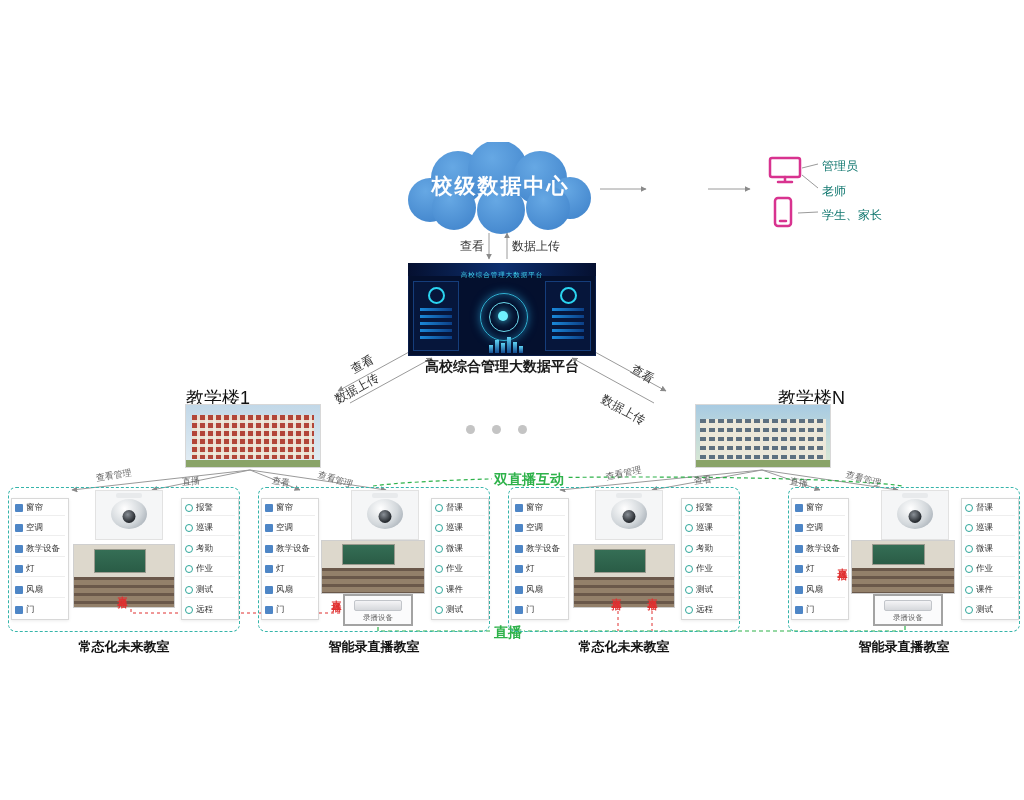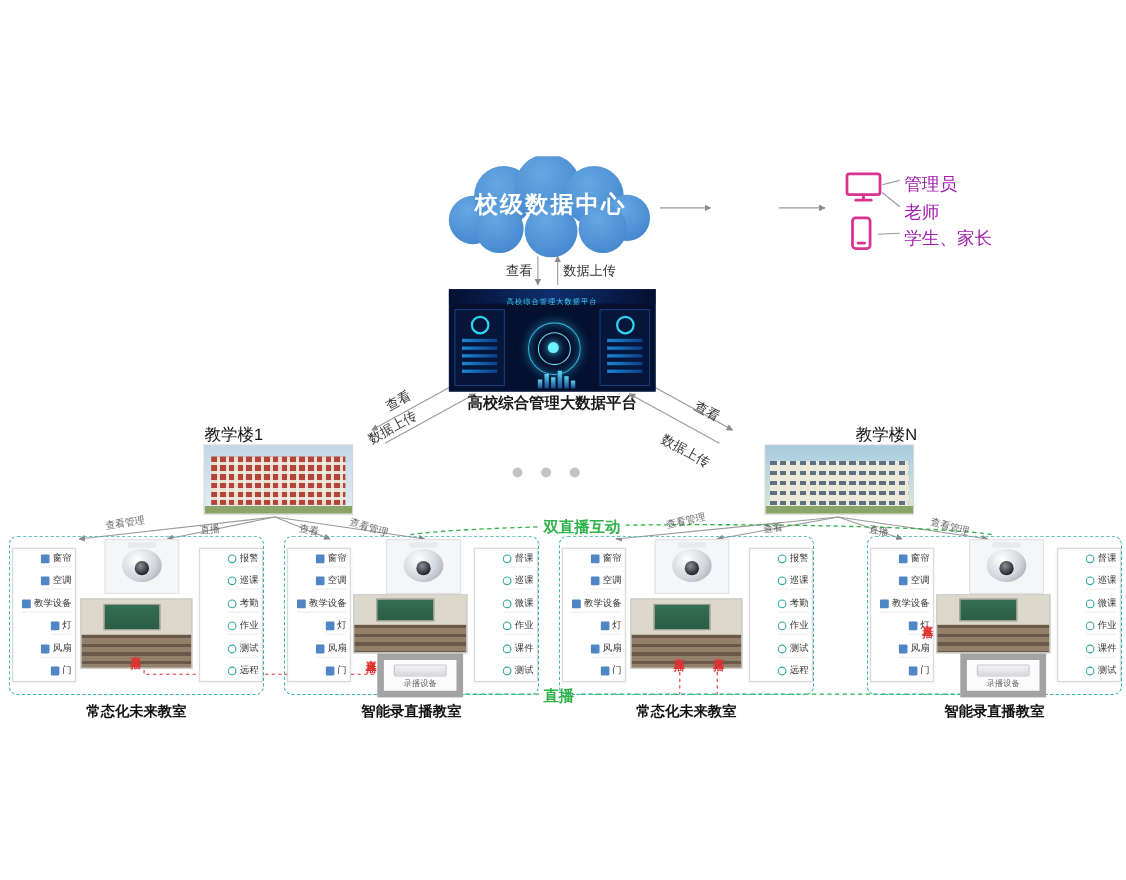--- a/index.html
+++ b/index.html
@@ -14,21 +14,21 @@
   .cloud svg{position:absolute;inset:0;}
   .cloud-text{position:absolute;inset:0;display:flex;align-items:center;justify-content:center;
     color:#fff;font-size:21px;font-weight:700;letter-spacing:2px;padding-bottom:4px;}
 
   
   .internet{position:absolute;left:645px;top:168px;width:62px;text-align:center;}
   .internet-label{display:block;margin-top:2px;font-size:10px;font-weight:600;color:#163f6b;letter-spacing:1.5px;}
 
   
   .icon-abs{position:absolute;}
-  .user-label{position:absolute;left:822px;font-size:16px;color:#a21caf;white-space:nowrap;}
+  .user-label{position:absolute;left:822px;font-size:12px;color:#0f766e;white-space:nowrap;}
 
   
   .lbl{position:absolute;font-size:12px;color:#333;white-space:nowrap;}
   .diag{position:absolute;font-size:12px;color:#333;white-space:nowrap;transform-origin:left center;}
   .fan{position:absolute;font-size:9px;color:#666;white-space:nowrap;transform-origin:left center;}
   .green-lbl{position:absolute;font-size:14px;font-weight:600;color:#2eb24a;background:#fff;padding:0 2px;white-space:nowrap;}
   .live-red{position:absolute;writing-mode:vertical-rl;text-orientation:upright;color:#e03030;
     font-size:10px;font-weight:700;letter-spacing:2px;line-height:1;}
 
   
@@ -55,30 +55,30 @@
   #b1 .block{position:absolute;left:6px;right:6px;top:10px;bottom:8px;
     background-image:
       repeating-linear-gradient(to right, rgba(240,236,224,0) 0 5px, rgba(240,236,224,.9) 5px 8px),
       repeating-linear-gradient(to bottom, #b24538 0 5px, #e8e0d0 5px 8px);}
   #b1 .ground,#bN .ground{position:absolute;left:0;right:0;bottom:0;height:7px;background:#8aa468;}
   #bN{left:696px;top:405px;background:linear-gradient(#a8cbe2,#dcead2);}
   #bN .block{position:absolute;left:4px;right:4px;top:14px;bottom:7px;
     background-image:
       repeating-linear-gradient(to right, rgba(236,232,218,0) 0 6px, #ece8da 6px 9px),
       repeating-linear-gradient(to bottom, #5d7080 0 4px, #ece8da 4px 9px);}
-  .bldg-caption{position:absolute;font-size:15px;color:#111;white-space:nowrap;}
+  .bldg-caption{position:absolute;font-size:18px;color:#111;white-space:nowrap;}
   .dot{position:absolute;top:425px;width:9px;height:9px;border-radius:50%;background:#c4c4c4;}
 
   
   .group{position:absolute;top:487px;width:230px;height:143px;border:1.5px dashed #35b5aa;border-radius:8px;}
   .panel{position:absolute;background:#fff;border:1px solid #d8d8d8;box-shadow:0 1px 3px rgba(0,0,0,.08);}
   .left-panel{left:2px;top:10px;width:56px;height:120px;}
   .right-panel{left:172px;top:10px;width:56px;height:120px;}
   .panel ul{list-style:none;margin:0;padding:2px 3px;height:100%;box-sizing:border-box;
-    display:flex;flex-direction:column;justify-content:space-between;align-items:flex-end;}
+    display:flex;flex-direction:column;justify-content:space-between;}
   .panel li{display:flex;align-items:center;gap:3px;font-size:8.5px;color:#333;
     border-bottom:1px solid #eee;padding:1px 0;white-space:nowrap;overflow:hidden;}
   .panel li:last-child{border-bottom:none;}
   .dev-list .mini-icon{width:8px;height:8px;background:#4e86c6;border-radius:1px;flex:none;}
   .func-list .mini-icon{width:8px;height:8px;border:1px solid #2fa79b;border-radius:50%;flex:none;box-sizing:border-box;}
 
   .camera{position:absolute;left:86px;top:2px;width:66px;height:48px;background:#f5f6f7;border:1px solid #e2e2e2;overflow:hidden;}
   .g-rec .camera{left:92px;}
   .camera .mount{position:absolute;top:2px;left:50%;transform:translateX(-50%);width:26px;height:5px;background:#e8eaec;border-radius:2px;}
   .camera .dome{position:absolute;top:8px;left:50%;transform:translateX(-50%);width:36px;height:30px;border-radius:50%;
@@ -88,21 +88,21 @@
 
   .photo{position:absolute;background:#cfc8ba;border:1px solid #cfcfcf;overflow:hidden;}
   .g-normal .photo{left:64px;top:56px;width:100px;height:62px;}
   .g-rec .photo{left:62px;top:52px;width:102px;height:52px;}
   .photo .wall{position:absolute;left:0;right:0;top:0;height:52%;background:#ddd8cc;}
   .photo .board{position:absolute;left:20%;width:50%;top:6%;height:36%;
     background:linear-gradient(#356e55,#2a5c46);border:1px solid #9a9a8e;}
   .photo .floor{position:absolute;left:0;right:0;bottom:0;height:48%;
     background:repeating-linear-gradient(to bottom, #6a584a 0 3px, #93806a 3px 8px);}
 
-  .recorder{position:absolute;left:84px;top:106px;width:66px;height:28px;background:#fbfbfc;border:6px solid #a3a3a3;}
+  .recorder{position:absolute;left:84px;top:106px;width:66px;height:28px;background:#fbfbfc;border:2px solid #a3a3a3;}
   .rec-body{width:46px;height:9px;margin:4px auto 2px;background:linear-gradient(#f4f4f6,#d6d8dc);
     border:1px solid #c2c5ca;border-radius:2px;}
   .rec-label{font-size:7.5px;color:#666;text-align:center;}
 
   .caption{position:absolute;top:150px;left:0;width:100%;text-align:center;
     font-size:13px;font-weight:700;color:#111;white-space:nowrap;}
 </style>
 </head>
 <body>
 

